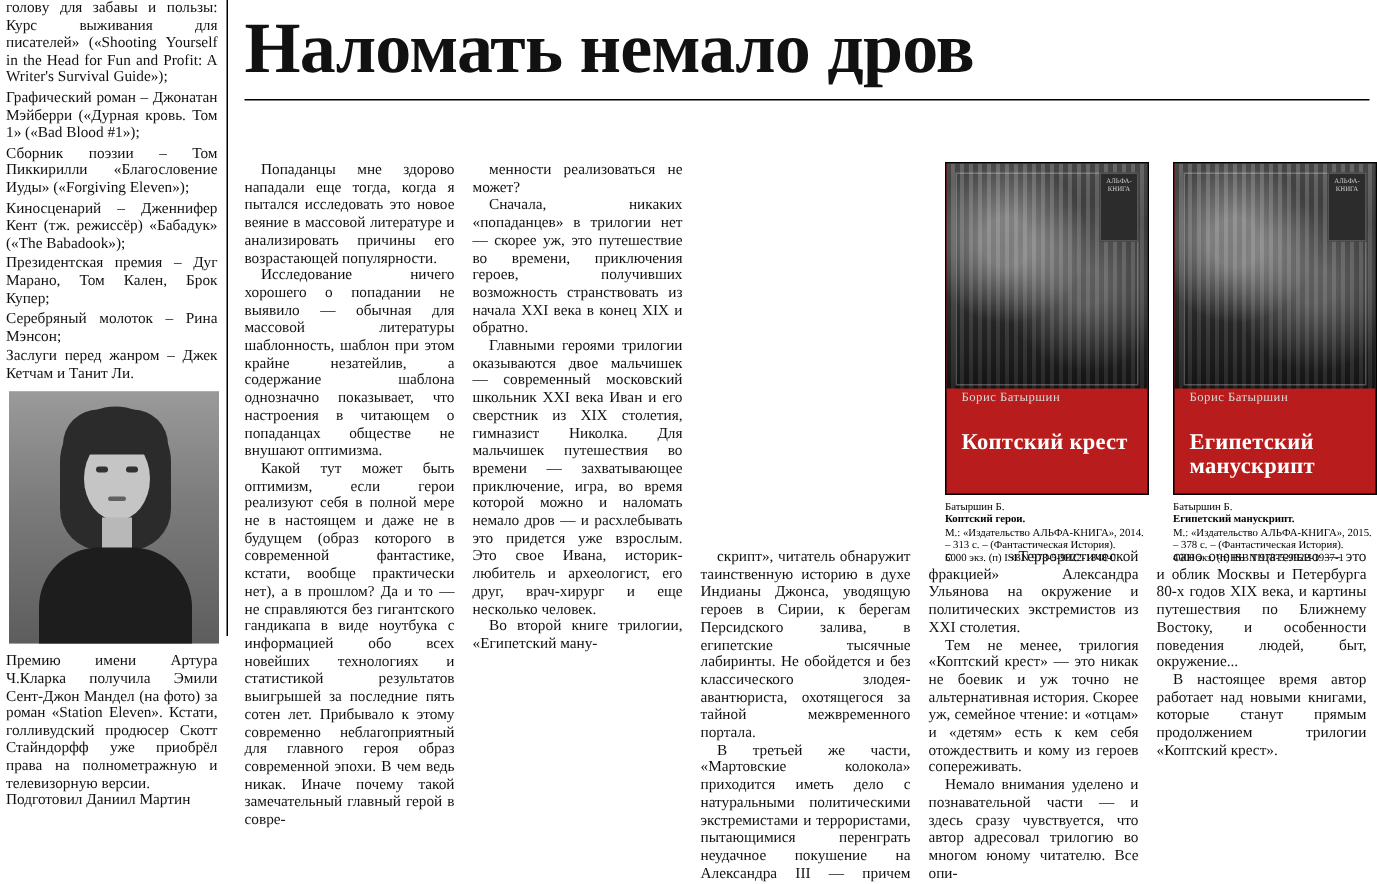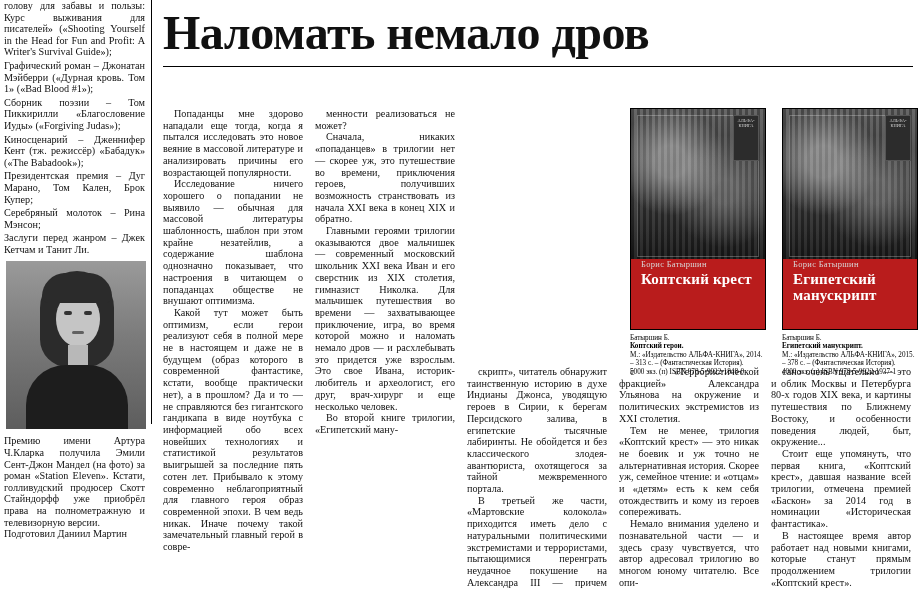--- a/index.html
+++ b/index.html
@@ -106,21 +106,21 @@
   .cover .brandbar{
     position:absolute;right:6px;top:6px;width:22px;height:40px;
     background:#2c2c2c;border:1px solid #555;
     font-size:4.5px;color:#cfcfcf;line-height:5px;padding:2px 1px;text-align:center;
   }
   .cover .author{
     position:absolute;left:10px;top:150px;right:8px;
     font-size:8.5px;color:#d8d8d8;letter-spacing:.3px;
   }
   .cover .ttl{
-    position:absolute;left:10px;top:162px;right:8px;
+    position:absolute;left:10px;top:178px;right:8px;
     font-size:15px;line-height:16px;font-weight:bold;color:#fff;
     letter-spacing:.2px;
   }
   .cover .art{
     position:absolute;left:0;top:0;right:0;height:150px;
     background:linear-gradient(180deg,#5e5e5e 0%,#3a3a3a 60%,#1a1a1a 100%);
     filter:grayscale(1);
   }
   .cover .art:after{
     content:"";position:absolute;inset:0;
@@ -145,21 +145,21 @@
   }
 </style>
 </head>
 <body>
 
 <div class="page">
 
   <div class="col-left">
     <p class="para">головy для забавы и пользы: Курс выживания для писателей» («Shooting Yourself in the Head for Fun and Profit: A Writer's Survival Guide»);</p>
     <p class="para">Графический роман – Джонатан Мэйберри («Дурная кровь. Том 1» («Bad Blood #1»);</p>
-    <p class="para">Сборник поэзии – Том Пиккирилли «Благословение Иуды» («Forgiving Judas»);</p>
+    <p class="para">Сборник поэзии – Том Пиккирилли «Благословение Иуды» («Forgiving Eleven»);</p>
     <p class="para">Киносценарий – Дженнифер Кент (тж. режиссёр) «Бабадук» («The Babadook»);</p>
     <p class="para">Президентская премия – Дуг Марано, Том Кален, Брок Купер;</p>
     <p class="para">Серебряный молоток – Рина Мэнсон;</p>
     <p class="para">Заслуги перед жанром – Джек Кетчам и Танит Ли.</p>
 
     <div class="portrait">
       <div class="bg"></div>
       <div class="hair"></div>
       <div class="face"></div>
       <div class="hairFront"></div>
@@ -232,18 +232,17 @@
     </div>
 
     <div class="bcol c4 lower-right" style="top:258px;">
       <p class="first">с «Террористической фракцией» Александра Ульянова на окружение и политических экстремистов из XXI столетия.</p>
       <p>Тем не менее, трилогия «Коптский крест» — это никак не боевик и уж точно не альтернативная история. Скорее уж, семейное чтение: и «отцам» и «детям» есть к кем себя отождествить и кому из героев сопереживать.</p>
       <p>Немало внимания уделено и познавательной части — и здесь сразу чувствуется, что автор адресовал трилогию во многом юному читателю. Все опи-</p>
     </div>
 
     <div class="bcol c5 lower-right" style="top:258px;">
       <p class="first">сано очень тщательно — это и облик Москвы и Петербурга 80-х годов XIX века, и картины путешествия по Ближнему Востоку, и особенности поведения людей, быт, окружение...</p>
-      <p>Стоит еще упомянуть, что первая книга, «Коптский крест», давшая название всей трилогии, отмечена премией «Баскон» за 2014 год в номинации «Историческая фантастика».</p>
       <p>В настоящее время автор работает над новыми книгами, которые станут прямым продолжением трилогии «Коптский крест».</p>
     </div>
 
   </div>
 </div>
 
 </body></html>

